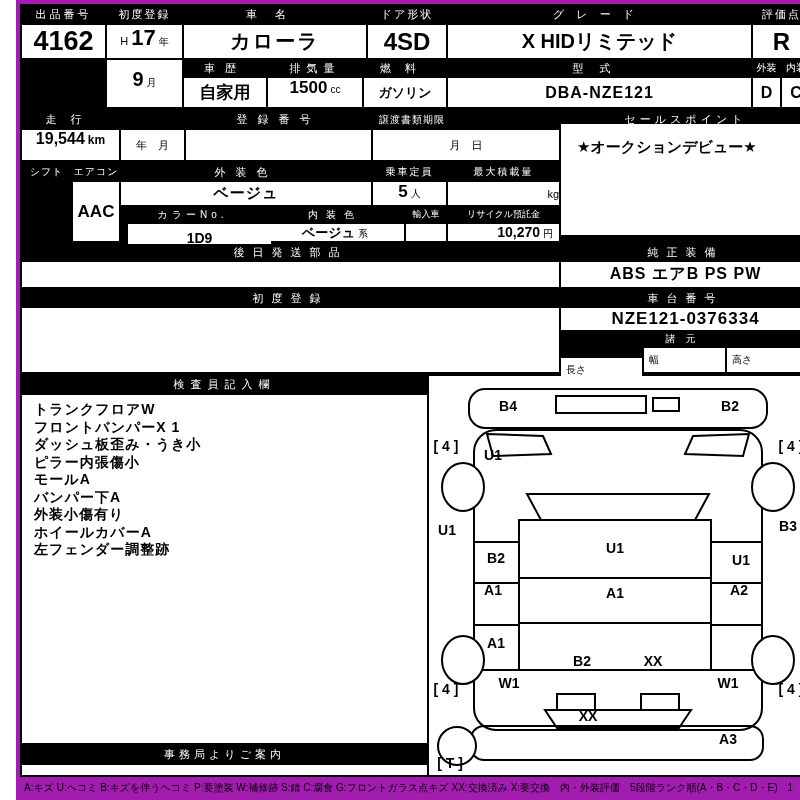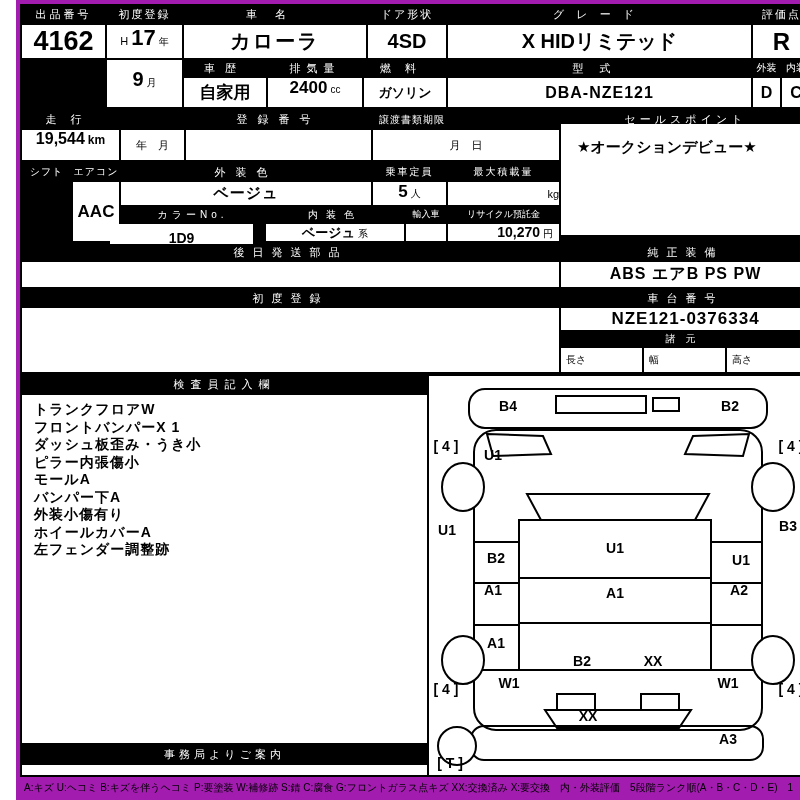--- a/index.html
+++ b/index.html
@@ -35,39 +35,39 @@
   <div class="cell hd" style="left:432px;top:6px;width:303px;height:17px;letter-spacing:12px">グレード</div>
   <div class="cell hd" style="left:737px;top:6px;width:57px;height:17px;letter-spacing:2px">評価点</div>
 
   <div class="cell wt b" style="left:6px;top:25px;width:83px;height:33px;font-size:27px">4162</div>
   <div class="cell wt base" style="left:91px;top:25px;width:75px;height:33px">
     <span class="sup">H</span>
     <span class="b" style="font-size:22px">17</span>
     <span class="unit">年</span>
   </div>
   <div class="cell wt b" style="left:168px;top:25px;width:182px;height:33px;font-size:20px;letter-spacing:2px">カローラ</div>
-  <div class="cell wt b" style="left:352px;top:25px;width:78px;height:33px;font-size:20px">4SD</div>
+  <div class="cell wt b" style="left:352px;top:25px;width:78px;height:33px;font-size:24px">4SD</div>
   <div class="cell wt b" style="left:432px;top:25px;width:303px;height:33px;font-size:20px">X HIDリミテッド</div>
   <div class="cell wt b" style="left:737px;top:25px;width:57px;height:33px;font-size:24px">R</div>
 
   <div class="cell wt base" style="left:91px;top:60px;width:75px;height:47px;align-items:baseline;padding-top:8px">
     <span class="b" style="font-size:20px">9</span>
     <span class="unit">月</span>
   </div>
 
   <div class="cell hd" style="left:168px;top:60px;width:82px;height:16px;letter-spacing:10px">車歴</div>
   <div class="cell hd" style="left:252px;top:60px;width:94px;height:16px;letter-spacing:6px">排気量</div>
   <div class="cell hd" style="left:348px;top:60px;width:82px;height:16px;letter-spacing:14px">燃料</div>
   <div class="cell hd" style="left:432px;top:60px;width:303px;height:16px;letter-spacing:16px">型式</div>
   <div class="cell hd" style="left:737px;top:60px;width:27px;height:16px;font-size:10px">外装</div>
   <div class="cell hd" style="left:766px;top:60px;width:28px;height:16px;font-size:10px">内装</div>
 
   <div class="cell wt b" style="left:168px;top:78px;width:82px;height:29px;font-size:17px">自家用</div>
   <div class="cell wt base" style="left:252px;top:78px;width:94px;height:29px">
-    <span class="b" style="font-size:17px">2400</span>
+    <span class="b" style="font-size:17px">1500</span>
     <span class="unit">cc</span>
   </div>
   <div class="cell wt b" style="left:348px;top:78px;width:82px;height:29px;font-size:13px">ガソリン</div>
   <div class="cell wt b" style="left:432px;top:78px;width:303px;height:29px;font-size:16px;letter-spacing:1px">DBA-NZE121</div>
   <div class="cell wt b" style="left:737px;top:78px;width:27px;height:29px;font-size:16px">D</div>
   <div class="cell wt b" style="left:766px;top:78px;width:28px;height:29px;font-size:16px">C</div>
 
   <div class="cell hd" style="left:6px;top:111px;width:97px;height:17px;letter-spacing:14px">走行</div>
   <div class="cell hd" style="left:105px;top:129px;width:63px;height:17px;letter-spacing:8px">車検</div>
   <div class="cell hd" style="left:170px;top:111px;width:185px;height:17px;letter-spacing:10px">登録番号</div>
@@ -95,42 +95,42 @@
     <span class="b" style="font-size:17px">5</span>
     <span class="unit">人</span>
   </div>
   <div class="cell wt right" style="left:432px;top:182px;width:111px;height:23px;font-size:11px;">kg</div>
 
   <div class="cell hd" style="left:105px;top:207px;width:143px;height:15px;font-size:10px;letter-spacing:4px">カラーNo.</div>
   <div class="cell hd" style="left:250px;top:207px;width:138px;height:15px;font-size:10px;letter-spacing:8px">内装色</div>
   <div class="cell hd" style="left:390px;top:207px;width:40px;height:15px;font-size:9px">輸入車</div>
   <div class="cell hd" style="left:432px;top:207px;width:111px;height:15px;font-size:9px">リサイクル預託金</div>
 
-  <div class="cell wt b" style="left:94px;top:224px;width:143px;height:28px;font-size:14px">1D9</div>
+  <div class="cell wt b" style="left:112px;top:224px;width:143px;height:28px;font-size:14px">1D9</div>
   <div class="cell wt base" style="left:250px;top:224px;width:138px;height:17px">
     <span class="b" style="font-size:13px">ベージュ</span>
     <span class="unit">系</span>
   </div>
   <div class="cell wt" style="left:390px;top:224px;width:40px;height:17px"></div>
   <div class="cell wt right base" style="left:432px;top:224px;width:111px;height:17px;padding-right:6px">
     <span class="b" style="font-size:14px">10,270</span>
     <span class="unit">円</span>
   </div>
 
   <div class="cell hd" style="left:6px;top:244px;width:537px;height:16px;letter-spacing:8px">後日発送部品</div>
   <div class="cell hd" style="left:545px;top:244px;width:249px;height:16px;letter-spacing:8px">純正装備</div>
   <div class="cell wt" style="left:6px;top:262px;width:537px;height:25px"></div>
   <div class="cell wt b" style="left:545px;top:262px;width:249px;height:25px;font-size:16px;letter-spacing:1px">ABS エアB PS PW</div>
 
   <div class="cell hd" style="left:6px;top:290px;width:537px;height:16px;letter-spacing:8px">初度登録</div>
   <div class="cell hd" style="left:545px;top:290px;width:249px;height:16px;letter-spacing:8px">車台番号</div>
   <div class="cell wt" style="left:6px;top:308px;width:537px;height:64px"></div>
   <div class="cell wt b" style="left:545px;top:308px;width:249px;height:22px;font-size:17px;letter-spacing:1px">NZE121-0376334</div>
   <div class="cell hd" style="left:545px;top:332px;width:249px;height:14px;font-size:10px;letter-spacing:10px">諸元</div>
-  <div class="cell wt left" style="left:545px;top:348px;width:81px;height:24px;font-size:10px;padding-left:5px">長さ</div>
+  <div class="cell wt left" style="left:545px;top:358px;width:81px;height:24px;font-size:10px;padding-left:5px">長さ</div>
   <div class="cell wt left" style="left:628px;top:348px;width:81px;height:24px;font-size:10px;padding-left:5px">幅</div>
   <div class="cell wt left" style="left:711px;top:348px;width:83px;height:24px;font-size:10px;padding-left:5px">高さ</div>
 
   <div class="cell hd" style="left:6px;top:376px;width:405px;height:17px;letter-spacing:6px">検査員記入欄</div>
   <div class="notesbox" style="left:6px;top:395px;width:405px;height:348px">
     <div class="note-line">トランクフロアW</div>
     <div class="note-line">フロントバンパーX 1</div>
     <div class="note-line">ダッシュ板歪み・うき小</div>
     <div class="note-line">ピラー内張傷小</div>
     <div class="note-line">モールA</div>

